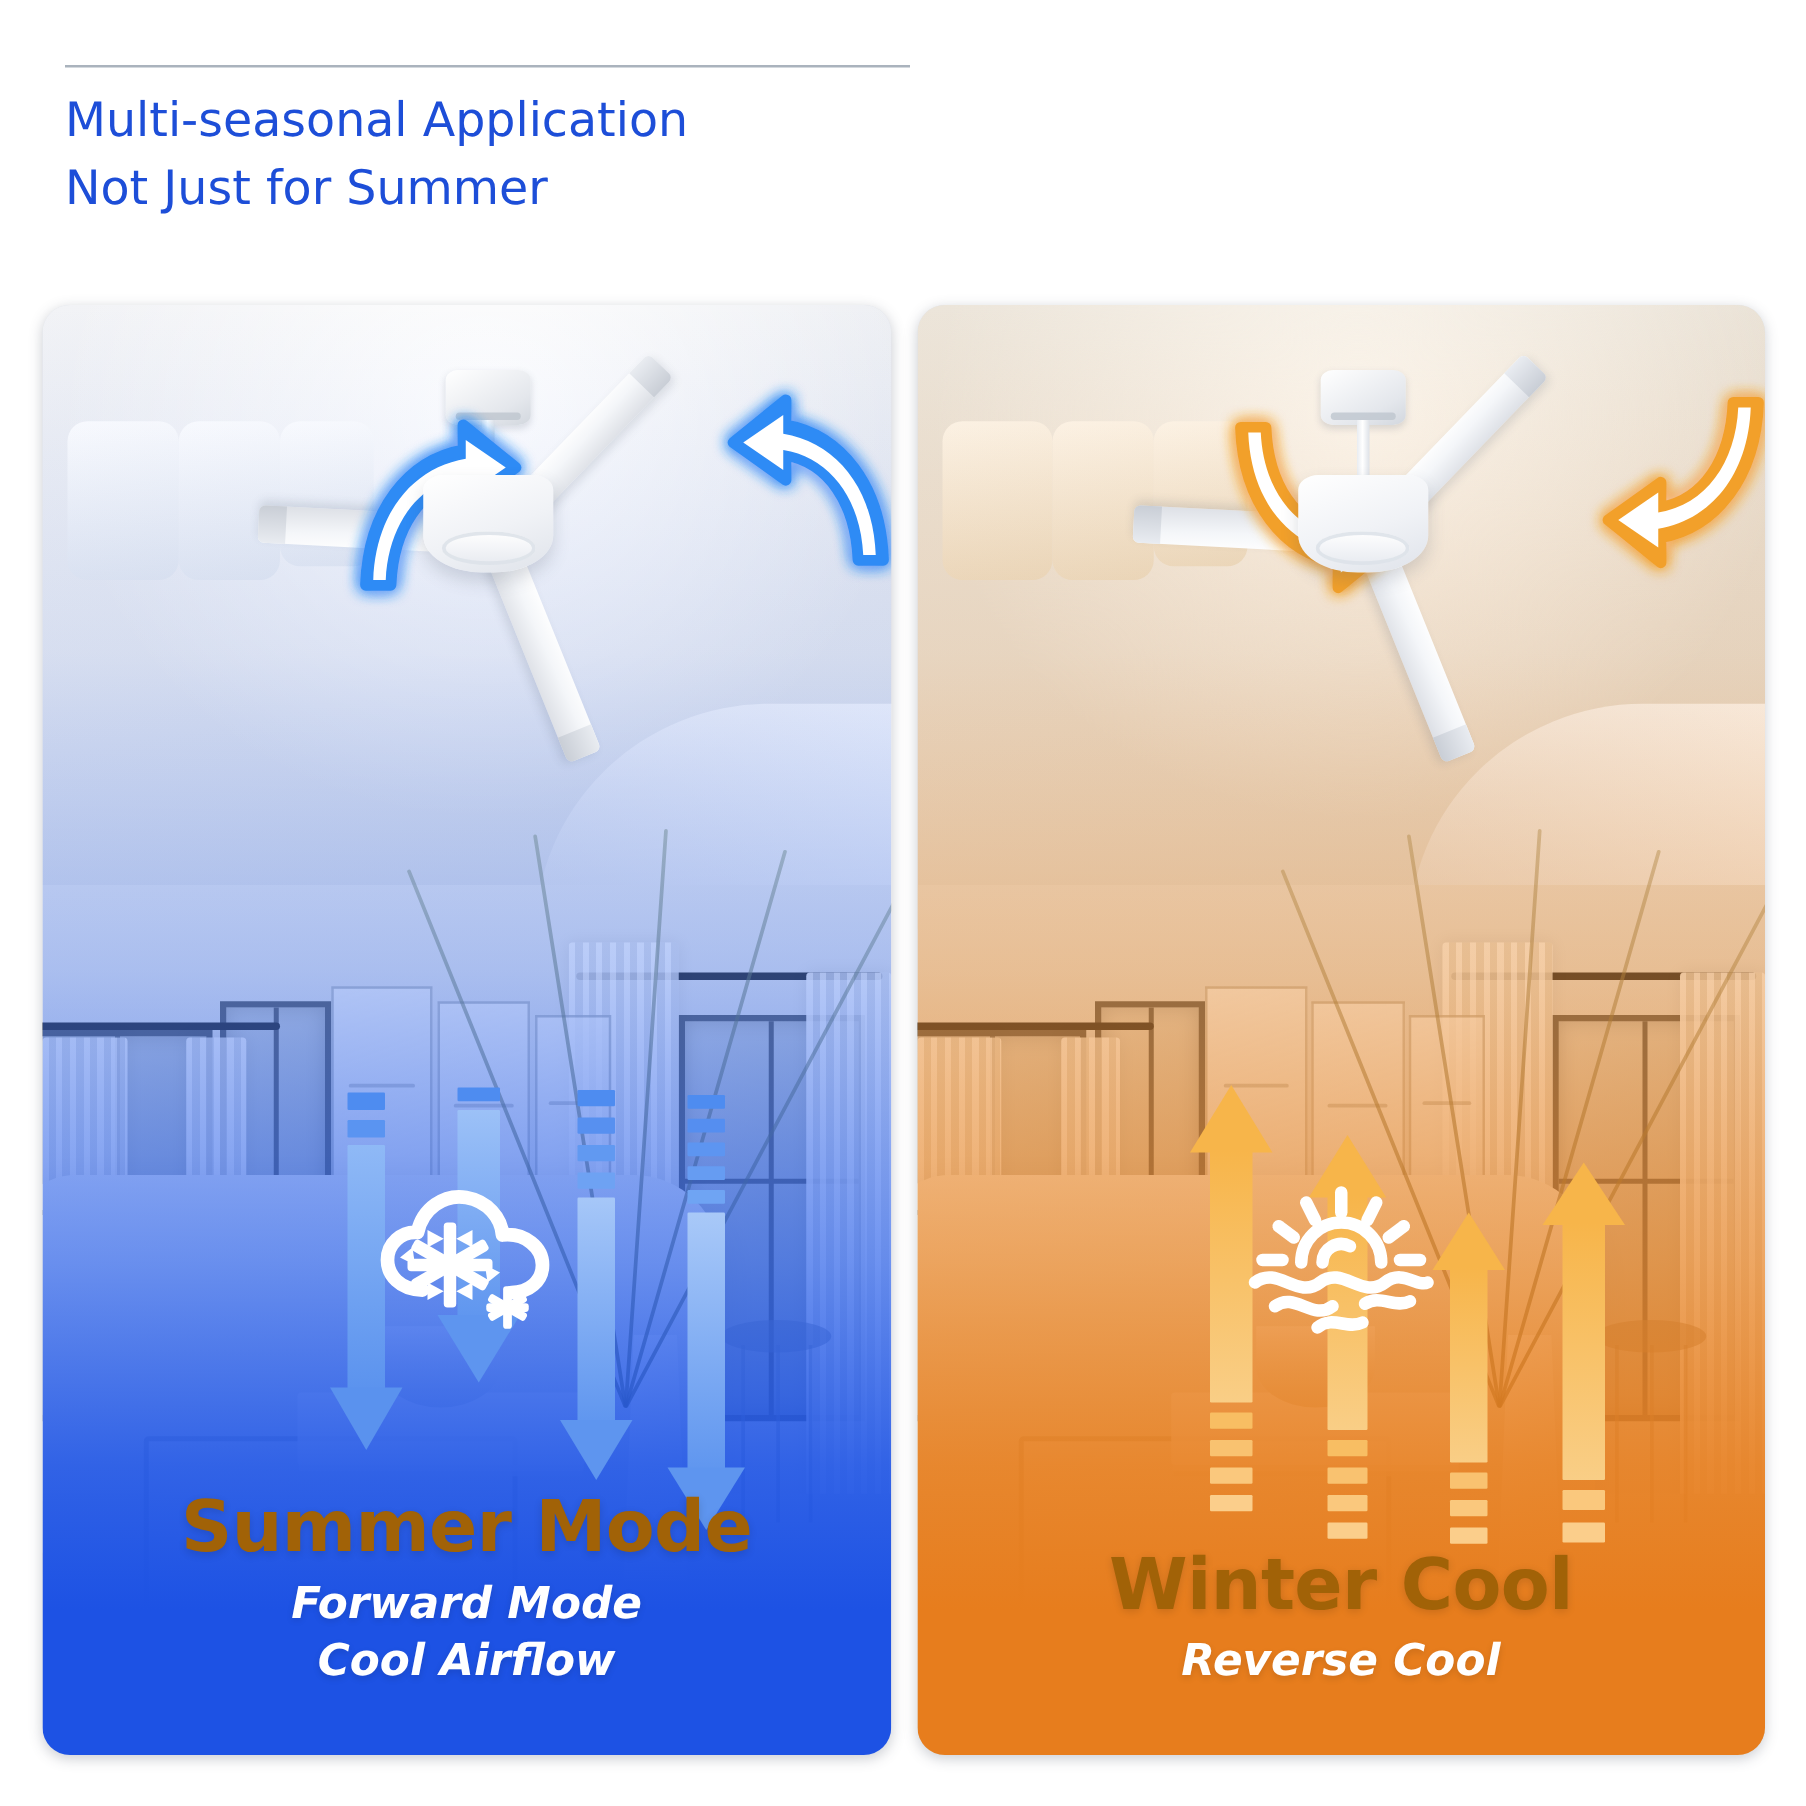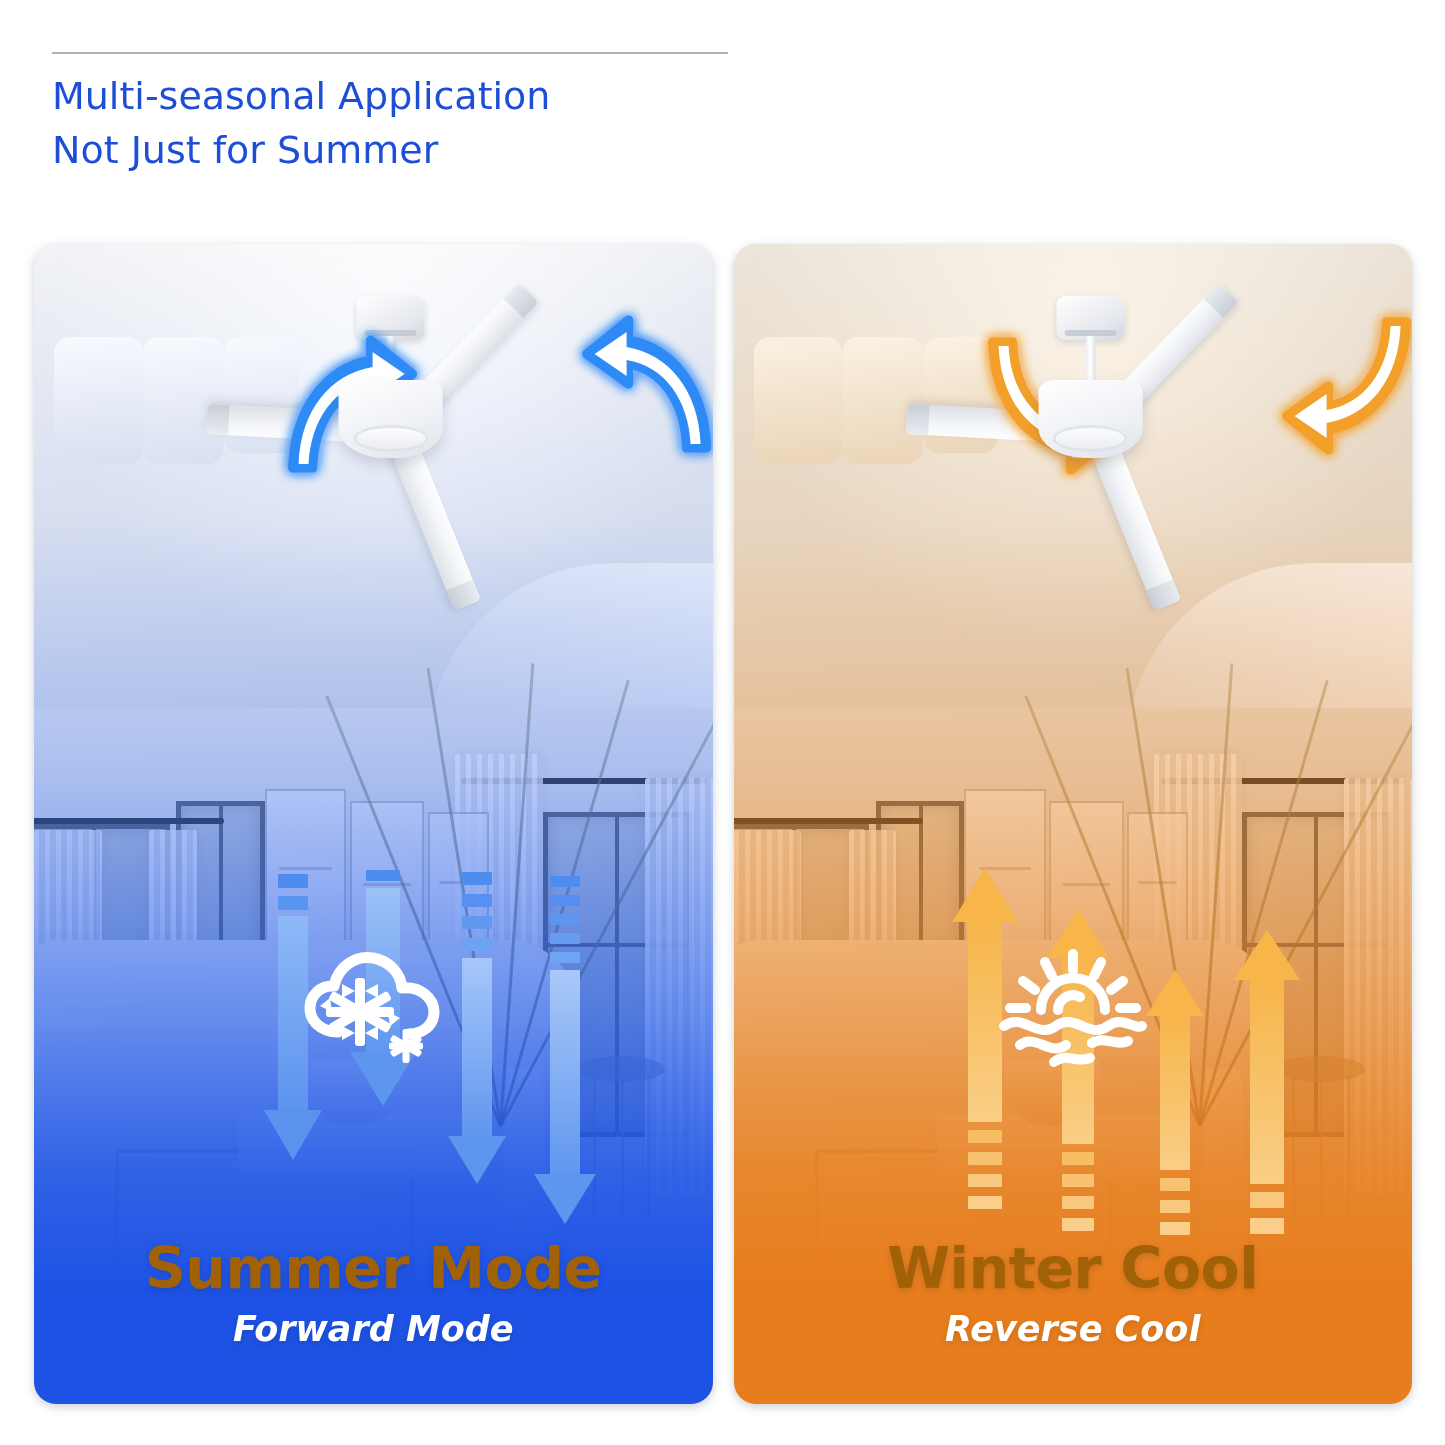--- a/index.html
+++ b/index.html
@@ -397,20 +397,21 @@
           <rect x="-17" y="-3.5" width="34" height="7" rx="2.5"></rect>
           <rect x="-3.5" y="-17" width="7" height="34" rx="2.5" transform="rotate(60)"></rect>
           <rect x="-3.5" y="-17" width="7" height="34" rx="2.5" transform="rotate(-60)"></rect>
         </g>
       </svg>
     </div>
 
     <div class="caption">
       <div class="mode-title">Summer Mode</div>
       <div class="mode-sub">Forward Mode</div>
+      <div class="mode-sub" style="margin-top:0">Cool Airflow</div>
     </div>
   </div>
 
   <div class="panel">
     <div class="room">
       <div class="ceiling warm"></div>
       <div class="wall warm"></div>
 
       <div class="win warm" style="left:-2%;top:50%;width:22%;height:27%;">
         <i style="left:48%;top:0;width:4px;height:100%"></i>

